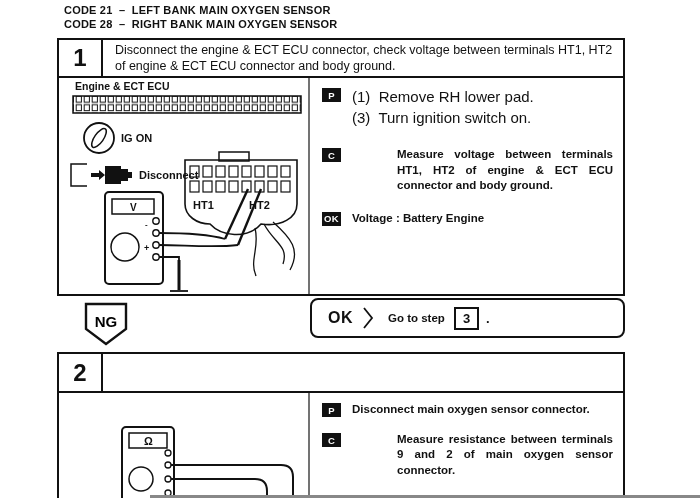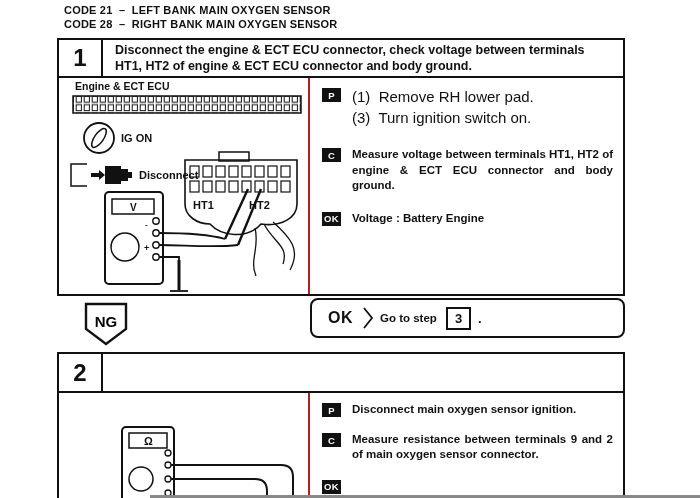--- a/index.html
+++ b/index.html
@@ -13,40 +13,40 @@
   
   .step-box{position:absolute;left:57px;width:568px;border:2px solid #111;background:#fff;box-sizing:border-box;}
   .step1{top:38px;height:258px;}
   .step2{top:352px;height:200px;border-bottom:none;}
   .step-header{display:flex;border-bottom:2px solid #111;}
   .step1 .step-header{height:36px;}
   .step2 .step-header{height:37px;}
   .step-num{width:42px;flex:0 0 42px;border-right:2px solid #111;display:flex;align-items:center;justify-content:center;
     font-size:24px;font-weight:bold;}
   .step-title{flex:1;display:flex;align-items:center;padding:2px 10px 2px 12px;
-    font-size:12.5px;font-weight:bold;line-height:1.3;}
+    font-size:12.5px;font-weight:normal;line-height:1.3;}
   .step-body{display:flex;height:calc(100% - 38px);}
   .step2 .step-body{height:107px;}
-  .diagram-cell{width:249px;flex:0 0 249px;border-right:2px solid #b91c1c;position:relative;overflow:hidden;}
+  .diagram-cell{width:249px;flex:0 0 249px;border-right:2px solid #737373;position:relative;overflow:hidden;}
   .panel{flex:1;padding:9px 10px 0 12px;overflow:hidden;}
   .instr{display:flex;gap:11px;margin-bottom:15px;}
   .badge{flex:0 0 auto;min-width:15px;height:14px;margin-top:1px;background:#111;color:#fff;
     font-size:9.5px;font-weight:bold;display:flex;align-items:center;justify-content:center;padding:0 2px;letter-spacing:.3px;}
   .instr-text{font-size:11.5px;font-weight:bold;line-height:1.32;width:276px;}
-  .justify{text-align:justify;}
+  .justify{text-align:justify;margin-left:45px;}
   .instr-lines div{font-size:15px;font-weight:normal;line-height:1.38;white-space:pre;}
   
   .ng-marker{position:absolute;left:83px;top:302px;width:46px;height:46px;}
   .ng-marker text{font-size:15px;font-weight:bold;font-family:"Liberation Sans",sans-serif;}
   
   .ok-result{position:absolute;left:310px;top:298px;width:315px;height:40px;border:2px solid #111;border-radius:8px;
     background:#fff;box-sizing:border-box;display:flex;align-items:center;padding-left:16px;}
   .ok-result .ok-word{font-size:16px;font-weight:bold;letter-spacing:.5px;}
   .ok-result .chev{margin-left:10px;display:flex;align-items:center;}
-  .ok-result .goto{margin-left:6px;font-size:11.5px;font-weight:bold;}
+  .ok-result .goto{margin-left:14px;font-size:11.5px;font-weight:bold;}
   .ok-result .step-ref{margin-left:9px;border:2px solid #111;padding:0 7px;font-size:13px;font-weight:bold;line-height:19px;}
   .ok-result .suffix{margin-left:7px;font-size:13px;font-weight:bold;}
   
   svg .ln{stroke:#111;fill:none;}
   svg .svg-label{font-family:"Liberation Sans",sans-serif;font-weight:bold;fill:#111;}
   .scan-edge{position:absolute;left:150px;top:495px;width:550px;height:3px;background:#888;}
 </style>
 </head>
 <body>
 
@@ -209,21 +209,21 @@
           <g>
             <path d="M112,72 H222 Q234,72 234,84 V107" class="ln" stroke-width="2"></path>
             <path d="M112,86 H196 Q208,86 208,98 V107" class="ln" stroke-width="2"></path>
           </g>
         </svg>
       </div>
 
       <div class="panel">
         <div class="instr">
           <span class="badge">P</span>
-          <div class="instr-text">Disconnect main oxygen sensor ignition.</div>
+          <div class="instr-text">Disconnect main oxygen sensor connector.</div>
         </div>
         <div class="instr" style="margin-top:14px;">
           <span class="badge">C</span>
           <div class="instr-text justify">Measure resistance between terminals 9 and 2 of main oxygen sensor connector.</div>
         </div>
         <div class="instr" style="margin-top:16px;">
           <span class="badge">OK</span>
         </div>
       </div>
     </div>

